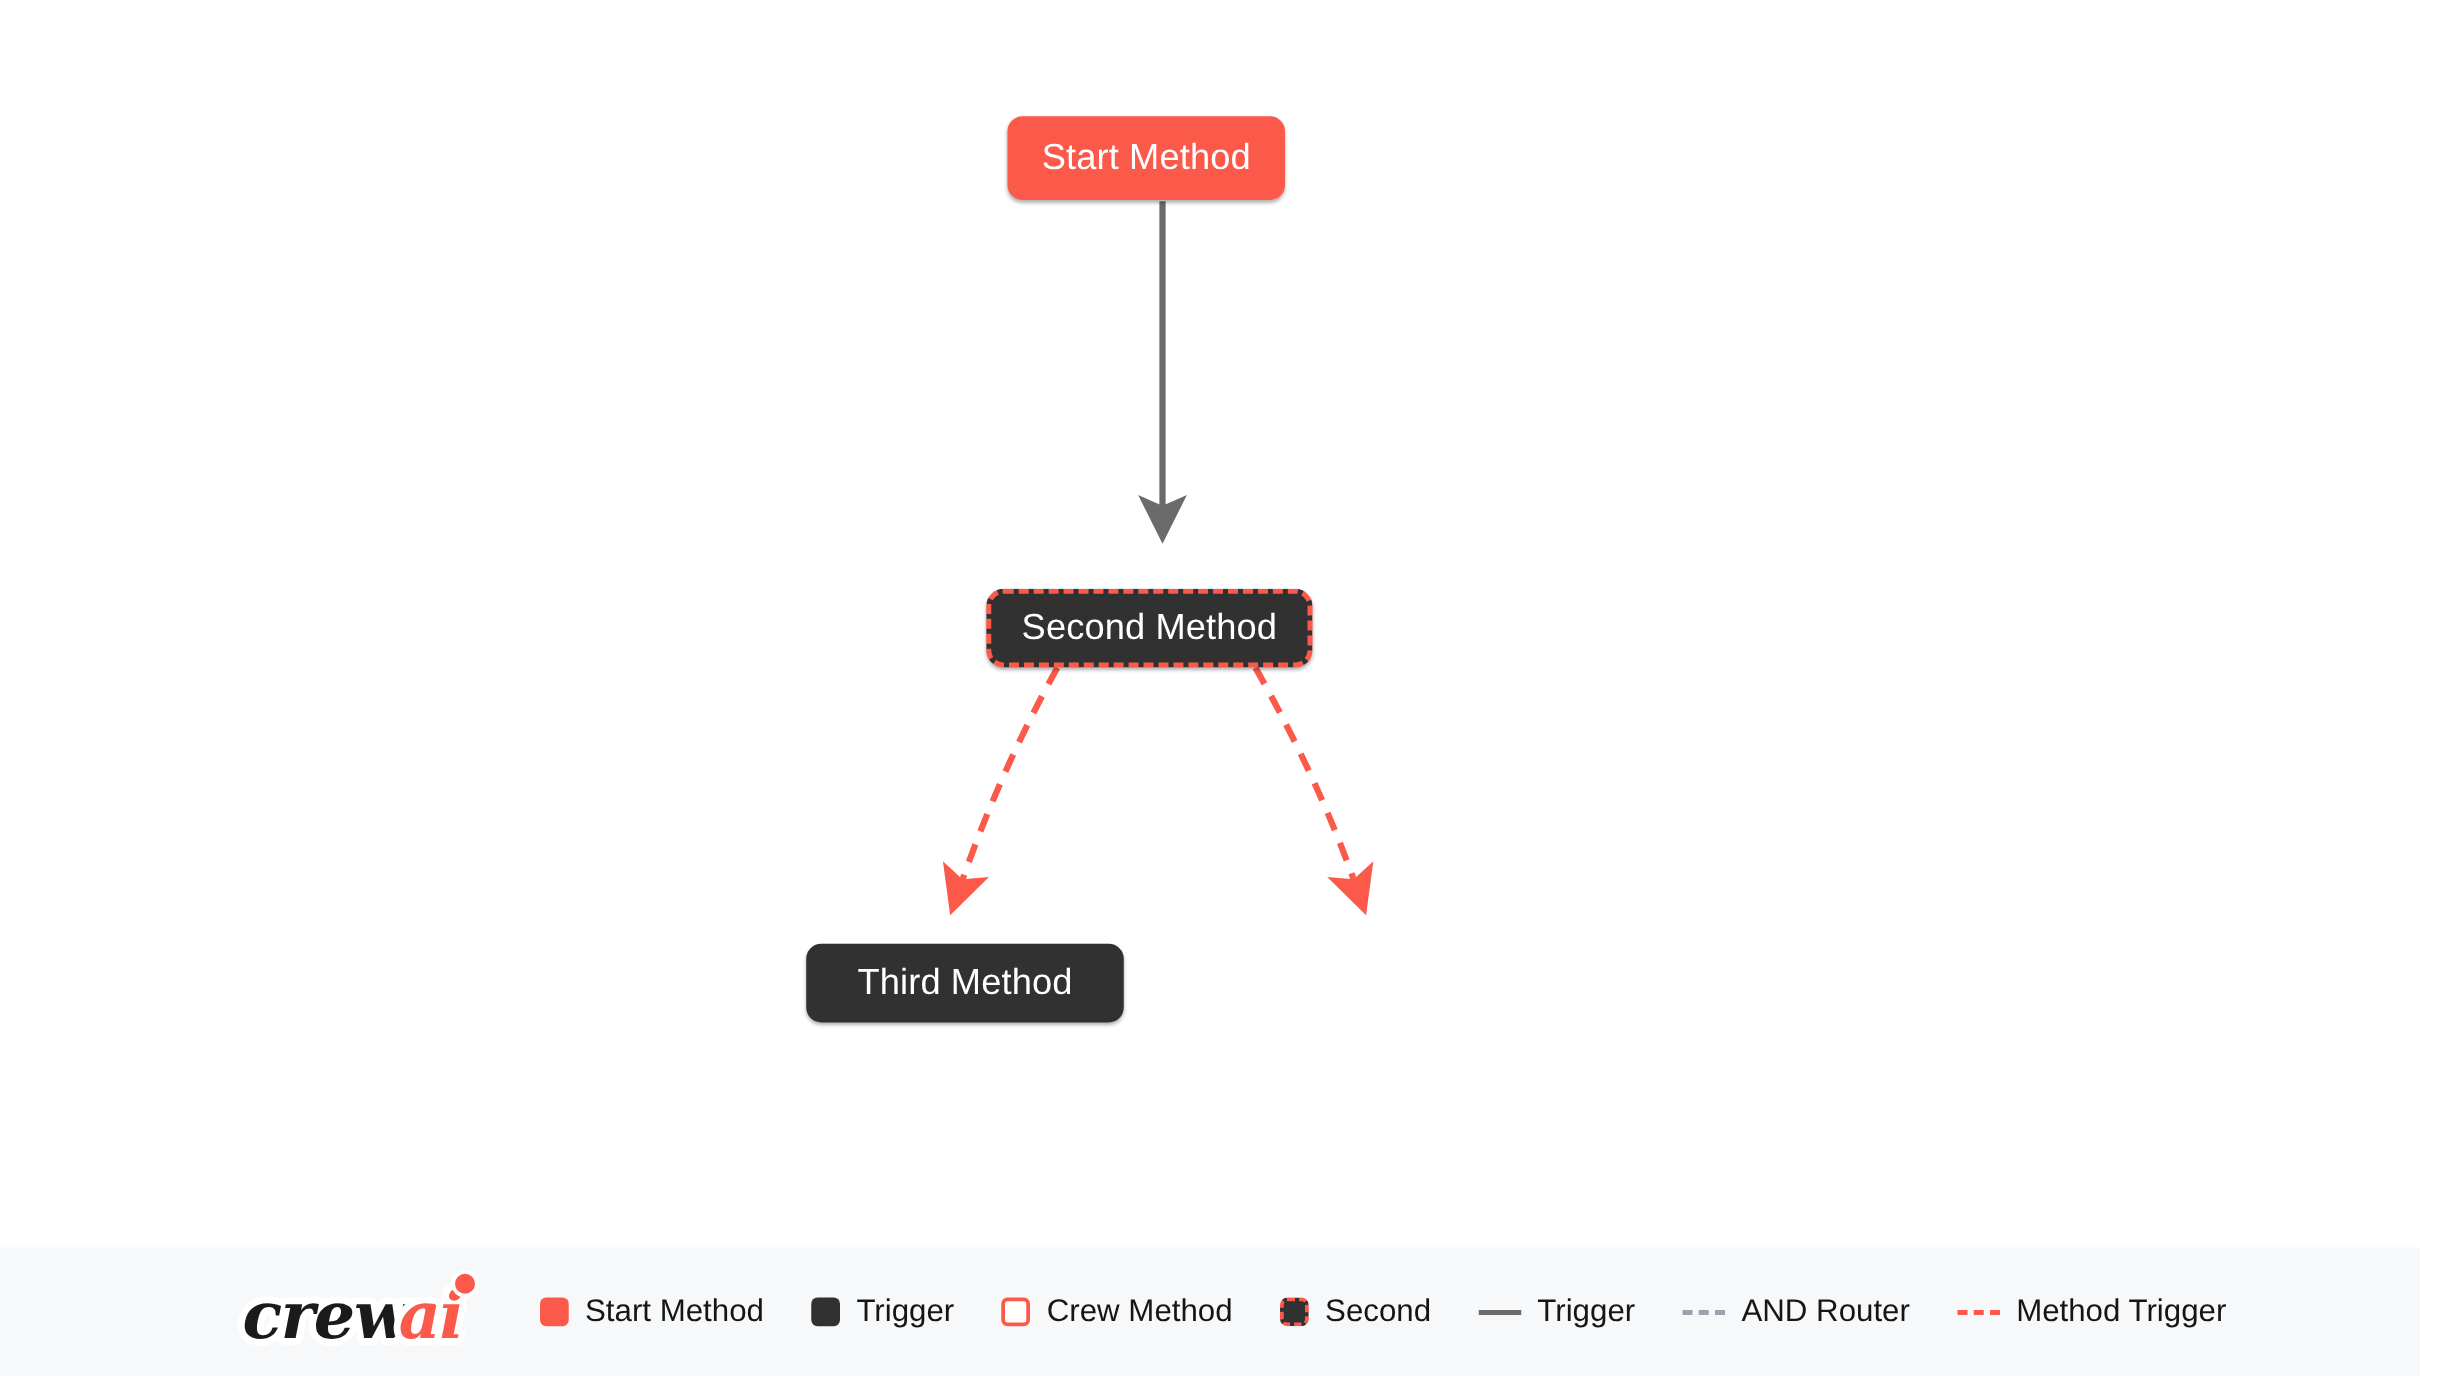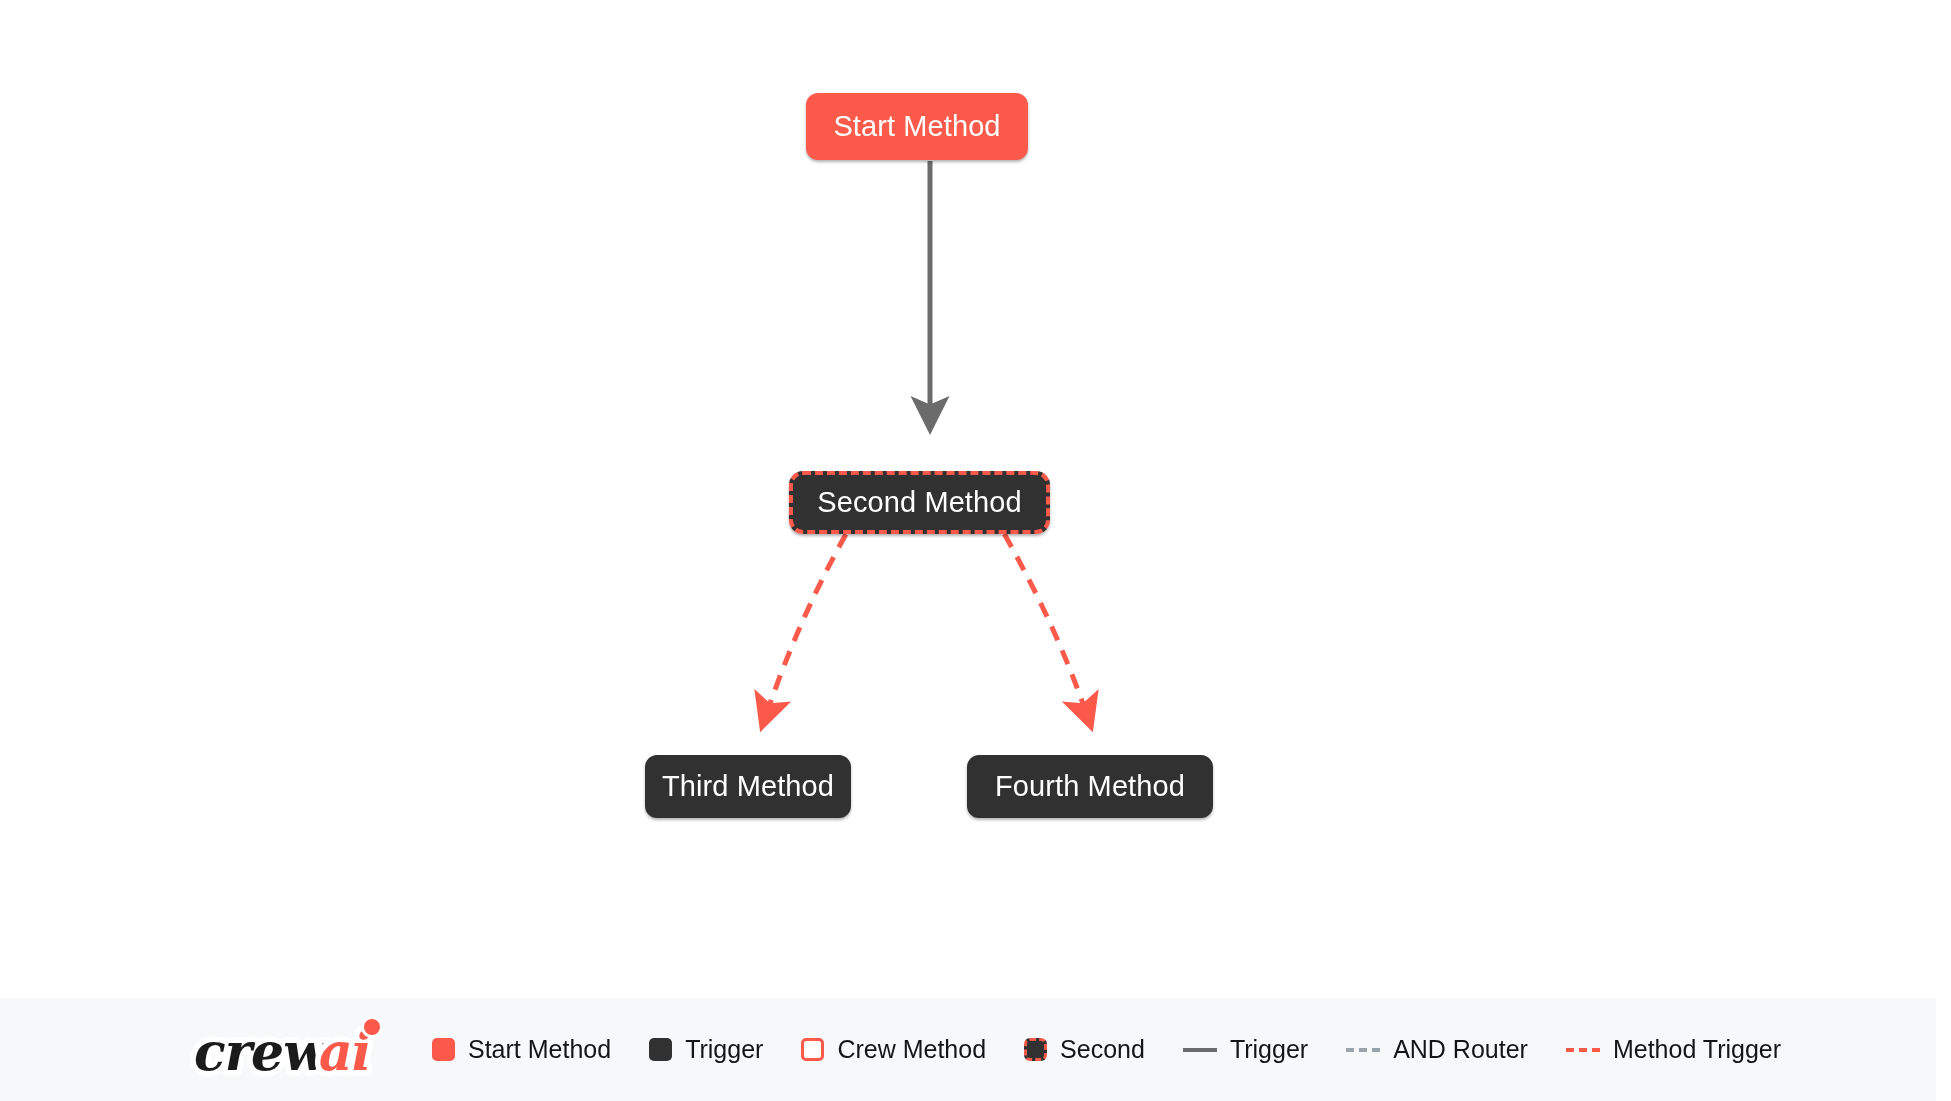--- a/index.html
+++ b/index.html
@@ -149,27 +149,24 @@
   </svg>
 
   <div class="flow-node node-start" style="left:806px; top:93px; width:222px; height:67px;">
     <span>Start Method</span>
   </div>
 
   <div class="flow-node node-router" style="left:789px; top:423px; width:261px; height:63px;margin-top:48px;">
     <span>Second Method</span>
   </div>
 
-  <div class="flow-node node-method" style="left:645px; top:755px; width:206px; height:63px;">
+  <div class="flow-node node-method" style="left:645px; top:755px; width:254px; height:63px;">
     <span>Third Method</span>
   </div>
 
-  <div class="flow-node node-method" style="left:967px; top:755px; width:246px; height:63px;">
-    <span>Fourth Method</span>
-  </div>
 
 </div>
 
 <div id="legend-bar">
 
   <svg id="brand-logo" viewBox="0 0 218 72">
     <g font-family="'DejaVu Serif', serif" font-size="52" font-weight="bold" font-style="italic" letter-spacing="-1">
       <text x="8" y="56" fill="#ffffff" stroke="#ffffff" stroke-width="11" stroke-linejoin="round">crew</text>
       <text x="8" y="56" fill="#1B1B1B">crew</text>
       <text x="133" y="56" fill="#ffffff" stroke="#ffffff" stroke-width="11" stroke-linejoin="round">ai</text>

